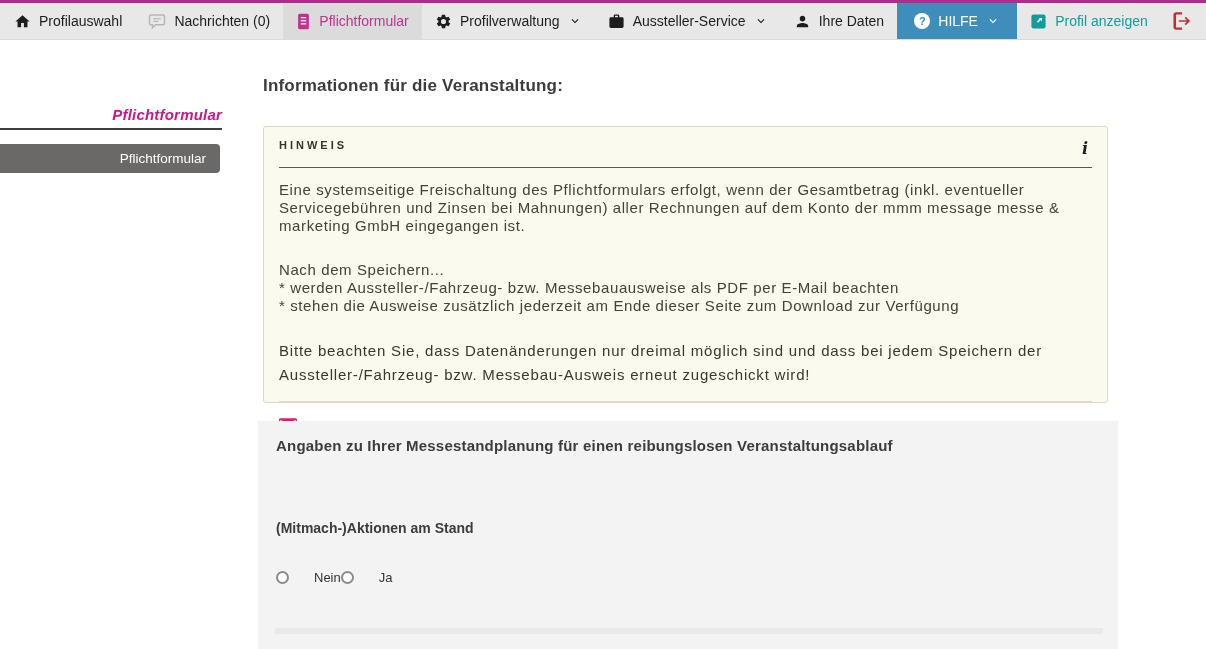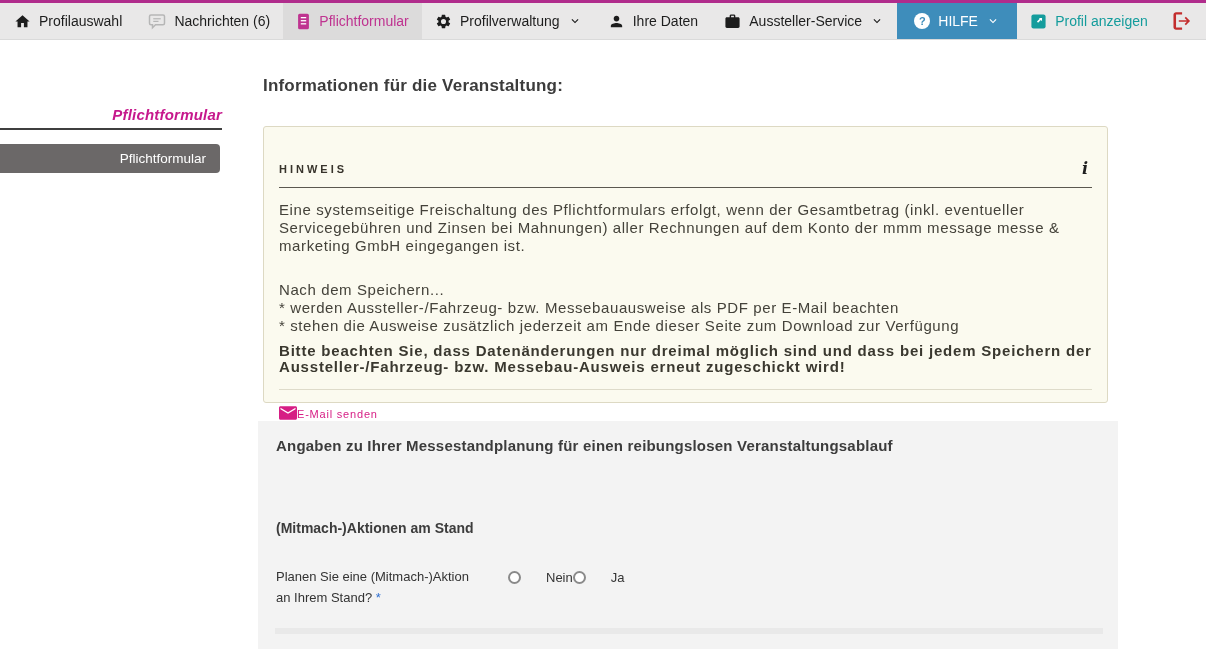--- a/index.html
+++ b/index.html
@@ -55,32 +55,32 @@
     position:absolute; top:36px; left:0;
     font-size:17px; font-weight:bold; color:#3c3c3c; letter-spacing:0.2px;
   }
 
   
   .hinweis {
     position:absolute; top:86px; left:0; width:845px; height:277px;
     background:#fbfaef; border:1px solid #ddd9c3; border-radius:3px;
     padding:0 15px;
   }
-  .hinweis-header { display:flex; justify-content:space-between; align-items:center; padding-top:32px; }
+  .hinweis-header { display:flex; justify-content:space-between; padding-top:12px; }
   .hinweis-title { font-size:11px; font-weight:bold; letter-spacing:3px; color:#38342c; }
   .info-i {
     font-family:"DejaVu Serif", serif; font-style:italic; font-weight:bold;
     font-size:16px; color:#1f1f1f; padding-right:4px;
   }
   .hd-dark  { border-bottom:1px solid #5b5850; margin-top:9px; }
   .hd-light { border-bottom:1px solid #dedbca; margin-top:14px; }
   .hinweis p { font-size:15px; letter-spacing:0.6px; color:#44423a; line-height:18px; }
   .hinweis .p1 { margin-top:13px; }
   .hinweis .p2 { margin-top:26px; }
-  .hinweis .p3 { margin-top:8px; font-weight:bold; letter-spacing:0.8px; line-height:16px; color:#3a382f; }
+  .hinweis .p3 { margin-top:24px; font-weight:normal; letter-spacing:0.8px; line-height:24px; color:#3a382f; }
   .email-row {
     margin-top:16px; display:inline-flex; align-items:center; gap:0;
     color:#d61d84; font-size:11px; letter-spacing:0.8px; cursor:pointer;
   }
 
   
   .section {
     position:absolute; top:381px; left:-5px; width:860px; height:268px;
     background:#f3f3f3; padding:0 18px;
   }
@@ -113,21 +113,21 @@
   </div>
 
   <div class="nav-item">
     <span>
         <svg width="18" height="18" viewBox="0 0 24 24">
           <path d="M4 4h16c1.1 0 2 .9 2 2v9c0 1.1-.9 2-2 2H10l-4 4v-4H4c-1.1 0-2-.9-2-2V6c0-1.1.9-2 2-2z" fill="none" stroke="#b6b6b6" stroke-width="2"></path>
           <line x1="7" y1="9" x2="17" y2="9" stroke="#b6b6b6" stroke-width="1.6"></line>
           <line x1="7" y1="12.5" x2="14" y2="12.5" stroke="#b6b6b6" stroke-width="1.6"></line>
         </svg>
       </span>
-    <span>Nachrichten (6)</span>
+    <span>Nachrichten (0)</span>
   </div>
 
   <div class="nav-item active">
     <span>
         <svg width="15" height="17" viewBox="0 0 18 22">
           <rect x="2" y="1" width="14" height="20" rx="2" fill="#bf3390"></rect>
           <line x1="5.5" y1="6" x2="12.5" y2="6" stroke="#fff" stroke-width="1.7"></line>
           <line x1="5.5" y1="10" x2="12.5" y2="10" stroke="#fff" stroke-width="1.7"></line>
           <line x1="5.5" y1="14" x2="12.5" y2="14" stroke="#fff" stroke-width="1.7"></line>
         </svg>
@@ -145,38 +145,38 @@
     <span>
         <svg width="14" height="14" viewBox="0 0 24 24" fill="currentColor">
           <path d="M7.41 8.59 12 13.17l4.59-4.58L18 10l-6 6-6-6z"></path>
         </svg>
       </span>
   </div>
 
   <div class="nav-item">
     <span>
         <svg width="17" height="17" viewBox="0 0 24 24" fill="#1d1d1d">
-          <path d="M12 12c2.21 0 4-1.79 4-4s-1.79-4-4-4-4 1.79-4 4 1.79 4 4 4zm0 2c-2.67 0-8 1.34-8 4v2h16v-2c0-2.66-5.33-4-8-4z"></path>
-        </svg>
-      </span>
-    <span>Ihre Daten</span>
-  </div>
-
-  <div class="nav-item">
-    <span>
-        <svg width="17" height="17" viewBox="0 0 24 24" fill="#1d1d1d">
           <path d="M20 6h-4V4c0-1.11-.89-2-2-2h-4c-1.11 0-2 .89-2 2v2H4c-1.11 0-1.99.89-1.99 2L2 19c0 1.11.89 2 2 2h16c1.11 0 2-.89 2-2V8c0-1.11-.89-2-2-2zm-6 0h-4V4h4v2z"></path>
         </svg>
       </span>
     <span>Aussteller-Service</span>
     <span>
         <svg width="14" height="14" viewBox="0 0 24 24" fill="currentColor">
           <path d="M7.41 8.59 12 13.17l4.59-4.58L18 10l-6 6-6-6z"></path>
         </svg>
       </span>
+  </div>
+
+  <div class="nav-item">
+    <span>
+        <svg width="17" height="17" viewBox="0 0 24 24" fill="#1d1d1d">
+          <path d="M12 12c2.21 0 4-1.79 4-4s-1.79-4-4-4-4 1.79-4 4 1.79 4 4 4zm0 2c-2.67 0-8 1.34-8 4v2h16v-2c0-2.66-5.33-4-8-4z"></path>
+        </svg>
+      </span>
+    <span>Ihre Daten</span>
   </div>
 
   <div class="nav-item help">
     <span class="qcircle">?</span>
     <span>HILFE</span>
     <span>
         <svg width="14" height="14" viewBox="0 0 24 24" fill="currentColor">
           <path d="M7.41 8.59 12 13.17l4.59-4.58L18 10l-6 6-6-6z"></path>
         </svg>
       </span>
@@ -232,25 +232,20 @@
           </svg></span>
       <span>E-Mail senden</span>
     </div>
   </div>
 
   <div class="section">
     <div class="section-title">Angaben zu Ihrer Messestandplanung für einen reibungslosen Veranstaltungsablauf</div>
     <div class="subsection-title">(Mitmach-)Aktionen am Stand</div>
 
     <div class="form-row">
-      <div class="q-label">
-        <span>Planen Sie eine (Mitmach-)Aktion</span><br>
-        <span>an Ihrem Stand?</span>
-        <span class="req">*</span>
-      </div>
       <div class="radio-group">
         <div class="radio-row">
           <span class="radio-circle"></span>
           <span class="radio-label">Nein</span>
         </div>
         <div class="radio-row">
           <span class="radio-circle"></span>
           <span class="radio-label">Ja</span>
         </div>
       </div>

